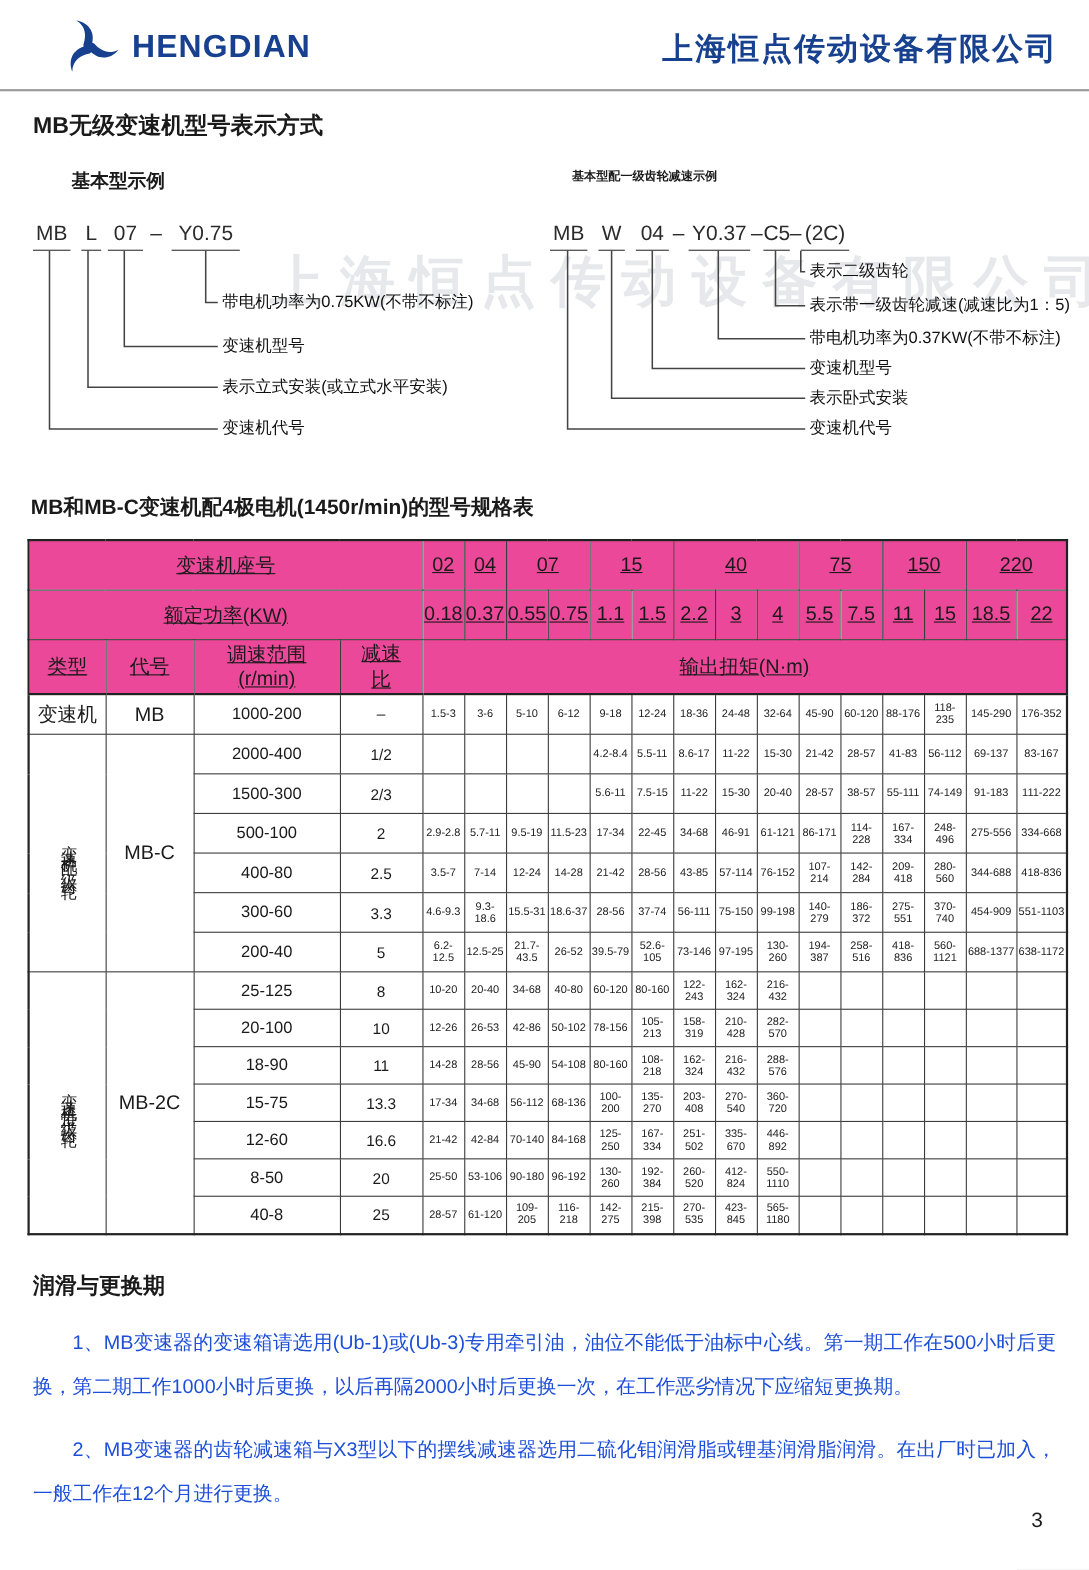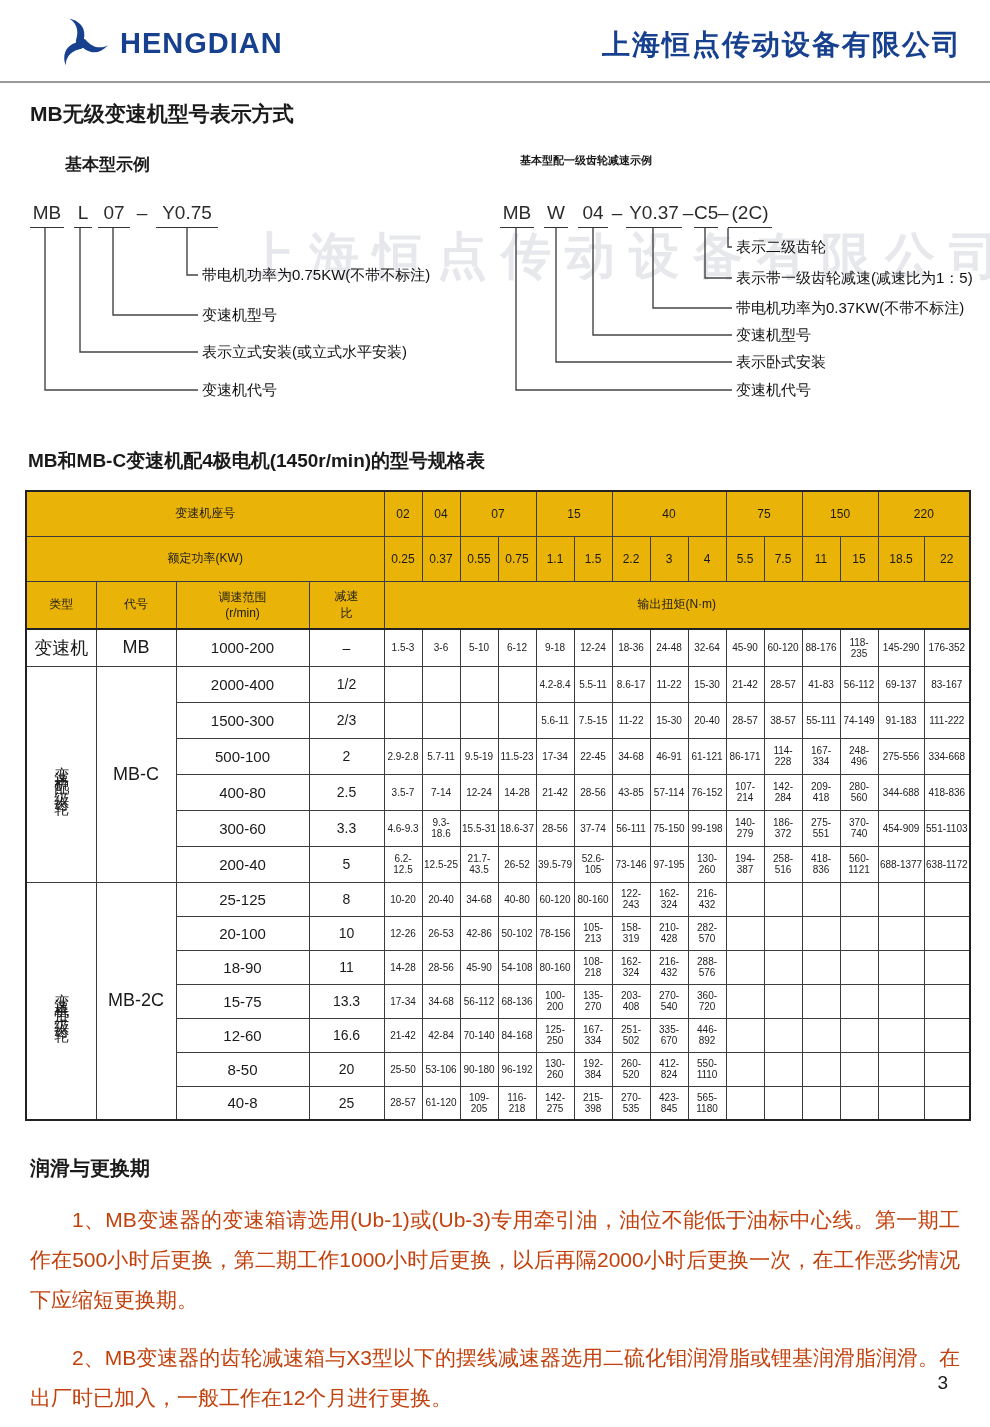--- a/index.html
+++ b/index.html
@@ -33,39 +33,39 @@
   .tok.u { border-bottom:1.5px solid #333; }
   .dlabel { position:absolute; font-size:15px; color:#111; height:22px; line-height:22px; white-space:nowrap; }
   .wires { position:absolute; left:0; top:0; }
   .wires path { fill:none; stroke:#444; stroke-width:1.4px; }
   
   .tbl-title { position:absolute; left:28px; top:448px; font-size:19px; font-weight:bold; }
   table.spec { position:absolute; left:25px; top:490px; width:940px;
                border-collapse:collapse; table-layout:fixed; }
   .spec th, .spec td { border:1px solid #3c3c3c; text-align:center; vertical-align:middle;
                        overflow:hidden; padding:0 1px; }
-  .spec thead th { background:#eab308; font-weight:normal; font-size:12px; }
+  .spec thead th { background:#ec4899; font-weight:normal; font-size:18px;text-decoration:underline; }
   .r-h1 th { height:45px; font-size:16px; }
   .r-h2 th { height:45px; font-size:16px; }
   .r-h3 th { height:48px; border-bottom:2.5px solid #222; white-space:pre-line; }
   .spec { border:2px solid #222; }
   td.type-cell, td.code-cell { font-size:18px; background:#fff; }
   td.vertical { writing-mode:vertical-lr; text-orientation:upright; letter-spacing:5px;
                 padding:8px 0; font-size:15px; }
   td.range-cell { font-size:15px; }
   td.ratio-cell { font-size:14px; }
   td.val-cell { font-size:10px; color:#222; font-family:"Liberation Sans", sans-serif; }
   tr.r-mb  td { height:37px; }
   tr.r-mbc td { height:36px; }
   tr.r-mb2c td { height:34px; }
   
   .lube { position:absolute; left:30px; top:1155px; width:930px; }
   .lube-h { font-size:20px; font-weight:bold; }
-  .lube p { margin-top:18px; font-size:21px; line-height:40px; text-indent:2em;
-            text-align:justify; color:#c2410c; }
+  .lube p { margin-top:18px; font-size:18px; line-height:40px; text-indent:2em;
+            text-align:justify; color:#1d4ed8; }
   .pageno { position:absolute; right:42px; top:1372px; font-size:19px; }
 </style>
 </head>
 <body>
 
 <div class="page">
 
   <div class="hdr">
     <div class="hdr-left">
       <svg class="logo" viewBox="0 0 100 100">
@@ -163,21 +163,21 @@
           <th class="frame-cell" colspan="1">04</th>
           <th class="frame-cell" colspan="2">07</th>
           <th class="frame-cell" colspan="2">15</th>
           <th class="frame-cell" colspan="3">40</th>
           <th class="frame-cell" colspan="2">75</th>
           <th class="frame-cell" colspan="2">150</th>
           <th class="frame-cell" colspan="2">220</th>
         </tr>
       <tr class="r-h2" id="row-powers">
         <th colspan="4">额定功率(KW)</th>
-      <th class="power-cell">0.25</th>
+      <th class="power-cell">0.18</th>
           <th class="power-cell">0.37</th>
           <th class="power-cell">0.55</th>
           <th class="power-cell">0.75</th>
           <th class="power-cell">1.1</th>
           <th class="power-cell">1.5</th>
           <th class="power-cell">2.2</th>
           <th class="power-cell">3</th>
           <th class="power-cell">4</th>
           <th class="power-cell">5.5</th>
           <th class="power-cell">7.5</th>

